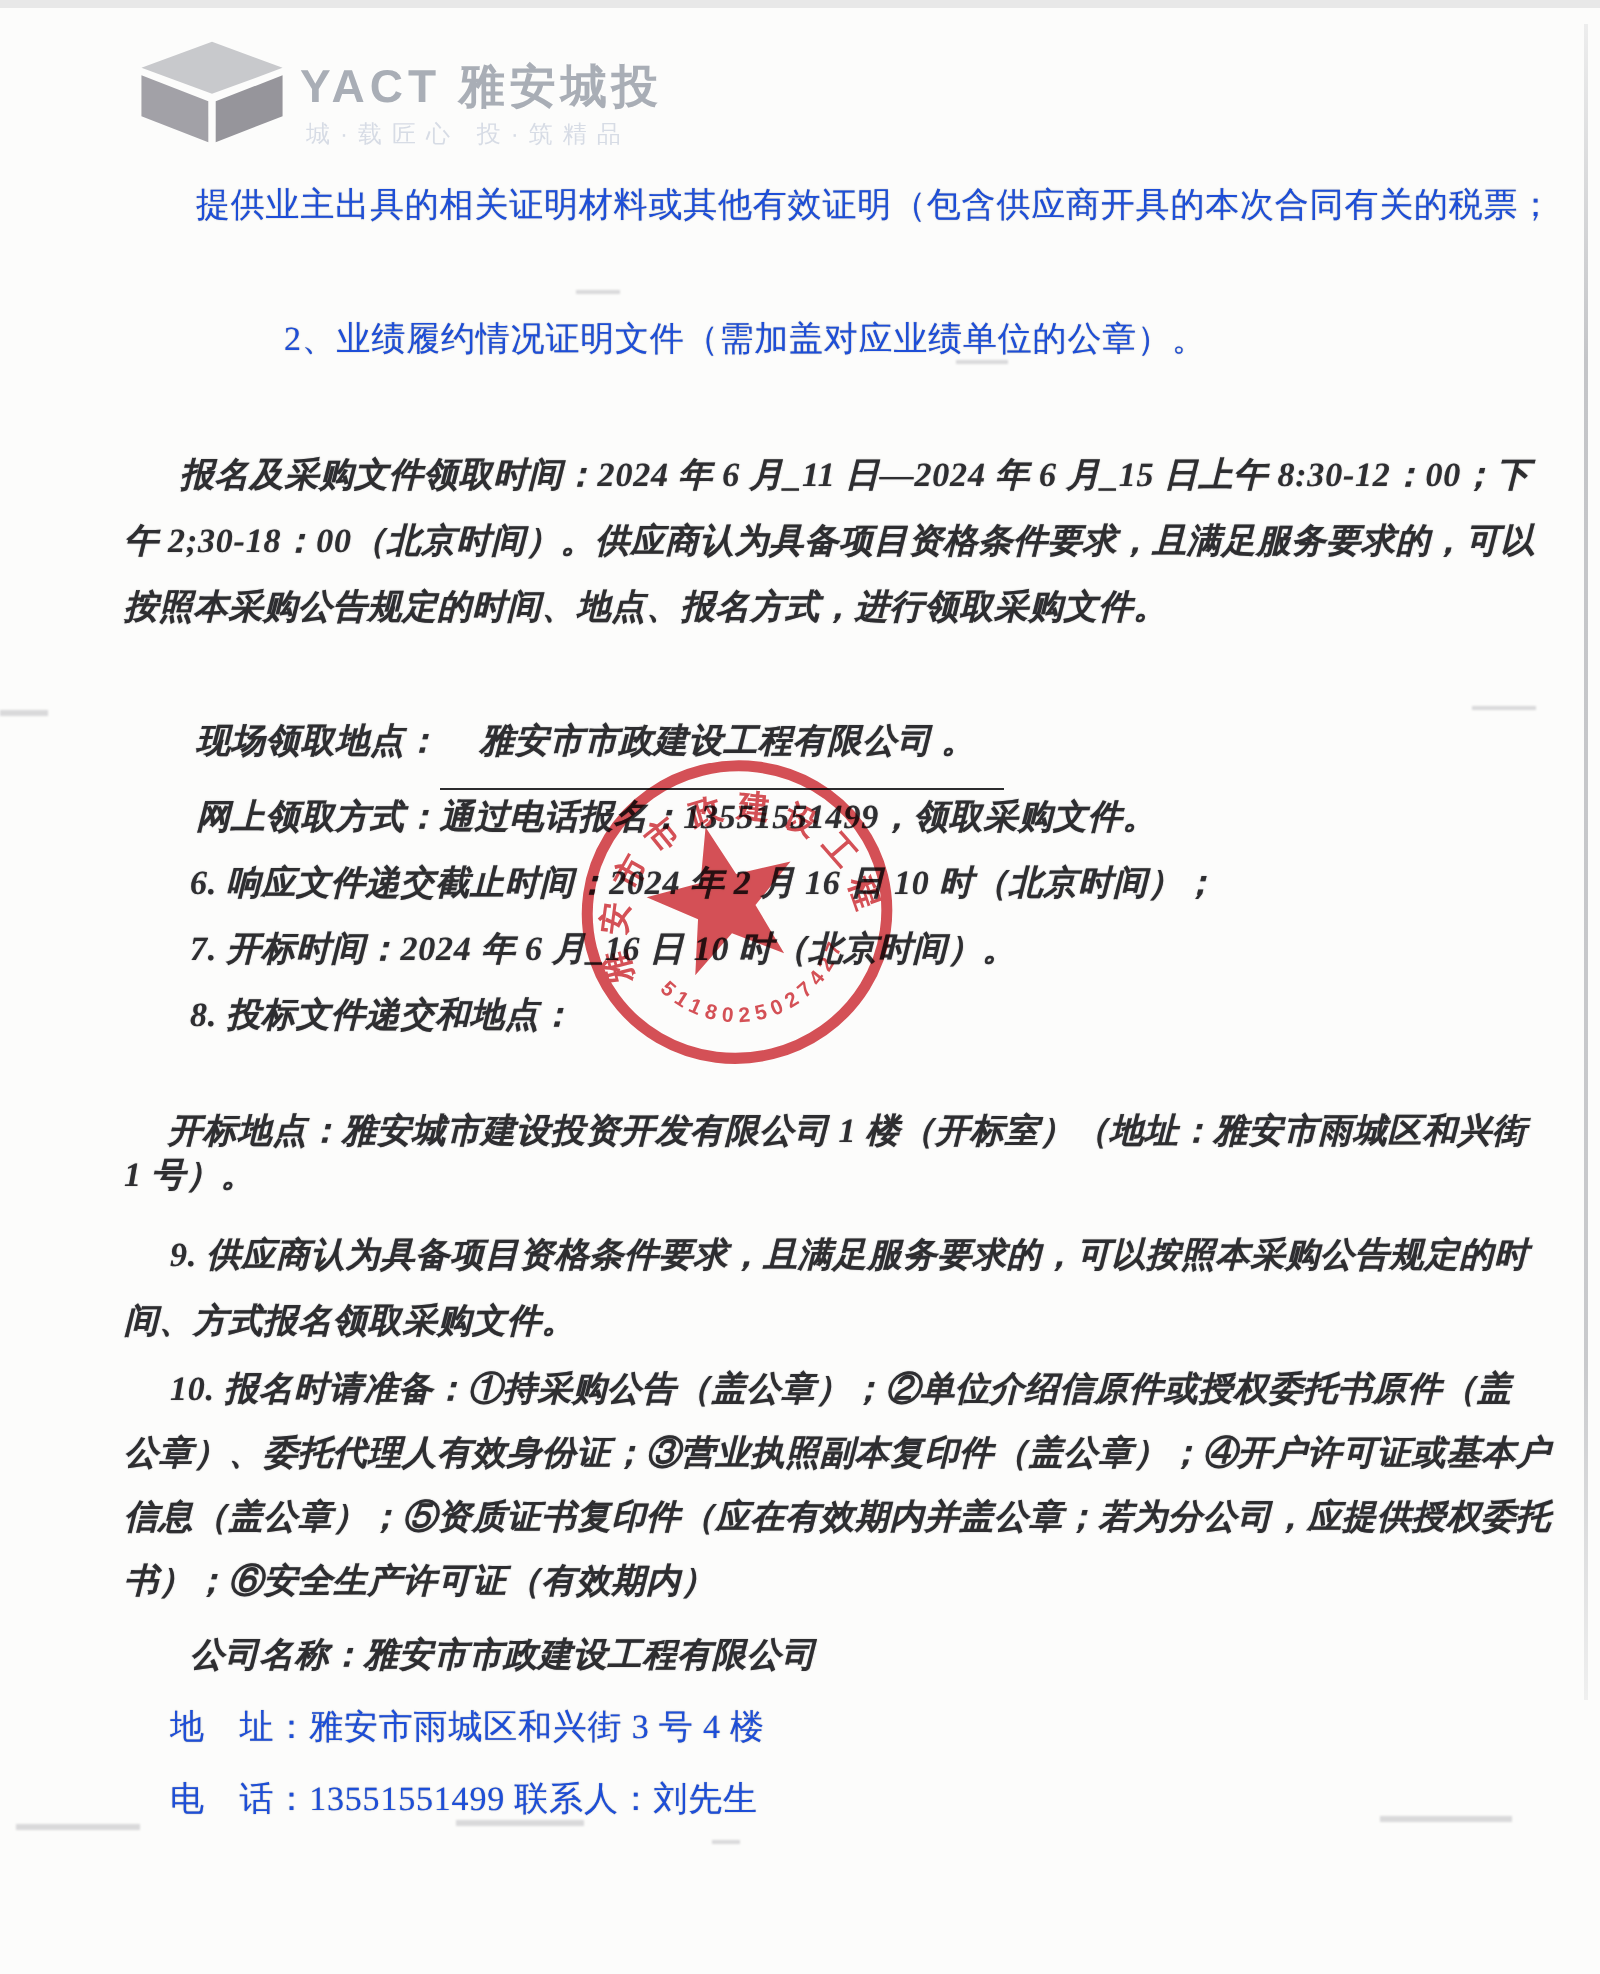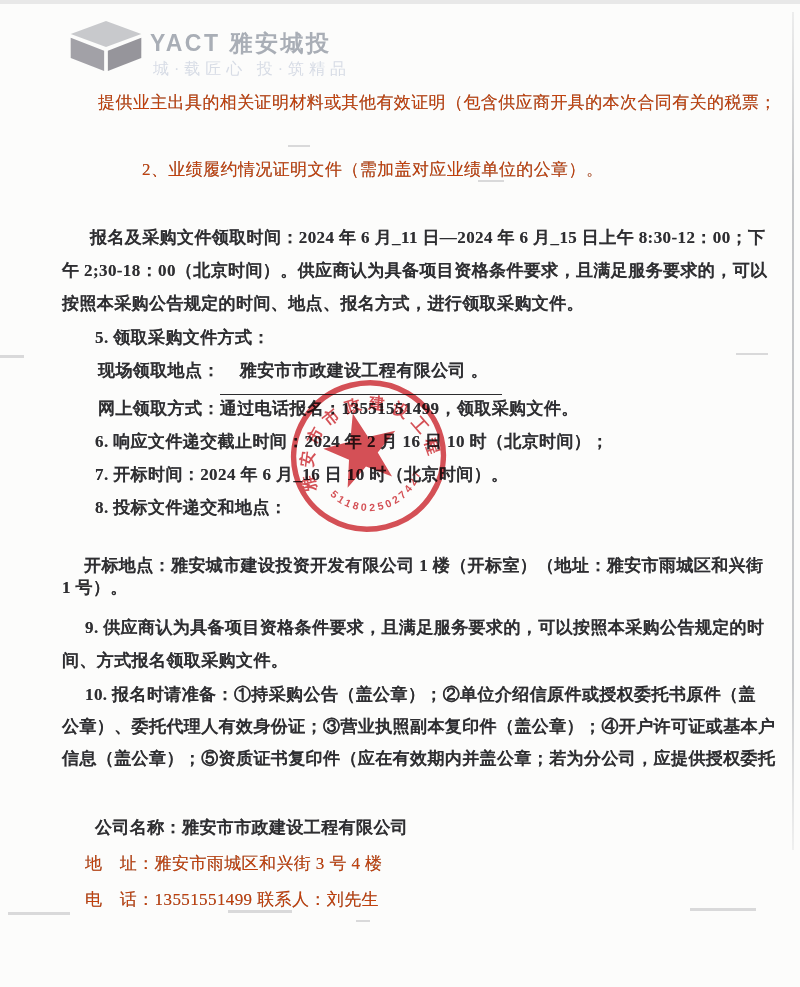--- a/index.html
+++ b/index.html
@@ -12,30 +12,30 @@
   #logo{position:absolute;left:66px;top:14px;width:320px;height:60px;}
   #logo-cube{position:absolute;left:0;top:2px;}
   #logo-brand{
     position:absolute;left:84px;top:10px;
     font-family:"Liberation Sans","DejaVu Sans",sans-serif;
     font-size:23px;font-weight:600;color:#a9aeb6;letter-spacing:2.5px;white-space:nowrap;
   }
   #logo-tagline{
     position:absolute;left:87px;top:41px;
     font-family:"Liberation Sans","DejaVu Sans",sans-serif;
-    font-size:16px;color:#b9c2d4;letter-spacing:5px;opacity:.55;white-space:nowrap;
+    font-size:12px;color:#b9c2d4;letter-spacing:5px;opacity:.55;white-space:nowrap;
   }
   
   .line{
     position:absolute;white-space:nowrap;
-    font-size:17px;line-height:22px;color:#c2410c;
+    font-size:17px;line-height:22px;color:#1d4ed8;
     letter-spacing:.4px;
     text-shadow:0 0 .6px rgba(55,55,58,.55);
   }
-  .b{font-weight:700;color:#2e2e31;}
+  .b{font-weight:700;color:#2e2e31;font-style:italic;}
   #pickup-value{
     display:inline-block;border-bottom:1.6px solid #2c2c2e;
     padding:0 14px 12px 20px;
   }
   
   #seal{
     position:absolute;left:287px;top:374px;width:164px;height:160px;
     transform:rotate(-14deg);
     mix-blend-mode:multiply;opacity:.88;
     pointer-events:none;
@@ -62,40 +62,40 @@
     <div id="logo-tagline">城·载匠心 投·筑精品</div>
   </div>
 
   <div class="line" style="left:98px;top:88px">提供业主出具的相关证明材料或其他有效证明（包含供应商开具的本次合同有关的税票；</div>
   <div class="line" style="left:142px;top:155px">2、业绩履约情况证明文件（需加盖对应业绩单位的公章）。</div>
 
   <div class="line b" style="left:90px;top:223px">报名及采购文件领取时间：2024 年 6 月_11 日—2024 年 6 月_15 日上午 8:30-12：00；下</div>
   <div class="line b" style="left:62px;top:256px">午 2;30-18：00（北京时间）。供应商认为具备项目资格条件要求，且满足服务要求的，可以</div>
   <div class="line b" style="left:62px;top:289px">按照本采购公告规定的时间、地点、报名方式，进行领取采购文件。</div>
 
-  <div class="line b" style="left:95px;top:323px">5. 领取采购文件方式：</div>
 
   <div class="line b" style="left:98px;top:356px">
     <span>现场领取地点：</span><span id="pickup-value">雅安市市政建设工程有限公司 。</span>
   </div>
 
   <div class="line b" style="left:98px;top:394px">网上领取方式：通过电话报名：13551551499，领取采购文件。</div>
   <div class="line b" style="left:95px;top:427px">6. 响应文件递交截止时间：2024 年 2 月 16 日 10 时（北京时间）；</div>
   <div class="line b" style="left:95px;top:460px">7. 开标时间：2024 年 6 月_16 日 10 时（北京时间）。</div>
   <div class="line b" style="left:95px;top:493px">8. 投标文件递交和地点：</div>
 
   <div class="line b" style="left:84px;top:551px">开标地点：雅安城市建设投资开发有限公司 1 楼（开标室）（地址：雅安市雨城区和兴街</div>
   <div class="line b" style="left:62px;top:573px">1 号）。</div>
 
   <div class="line b" style="left:85px;top:613px">9. 供应商认为具备项目资格条件要求，且满足服务要求的，可以按照本采购公告规定的时</div>
   <div class="line b" style="left:62px;top:646px">间、方式报名领取采购文件。</div>
 
   <div class="line b" style="left:85px;top:680px">10. 报名时请准备：①持采购公告（盖公章）；②单位介绍信原件或授权委托书原件（盖</div>
   <div class="line b" style="left:62px;top:712px">公章）、委托代理人有效身份证；③营业执照副本复印件（盖公章）；④开户许可证或基本户</div>
   <div class="line b" style="left:62px;top:744px">信息（盖公章）；⑤资质证书复印件（应在有效期内并盖公章；若为分公司，应提供授权委托</div>
+  <div class="line b" style="left:62px;top:776px">书）；⑥安全生产许可证（有效期内）</div>
 
   <div class="line b" style="left:95px;top:813px">公司名称：雅安市市政建设工程有限公司</div>
   <div class="line" style="left:85px;top:849px">地　址：雅安市雨城区和兴街 3 号 4 楼</div>
   <div class="line" style="left:85px;top:885px">电　话：13551551499 联系人：刘先生</div>
 
   <svg id="seal" viewBox="0 0 164 160">
     <defs>
       <path id="arcTop" d="M 23.6 98.2 A 59 59 0 1 1 140.4 98.2" fill="none"></path>
       <path id="arcBottom" d="M 33 103 A 55 55 0 0 0 131 103" fill="none"></path>
     </defs>

